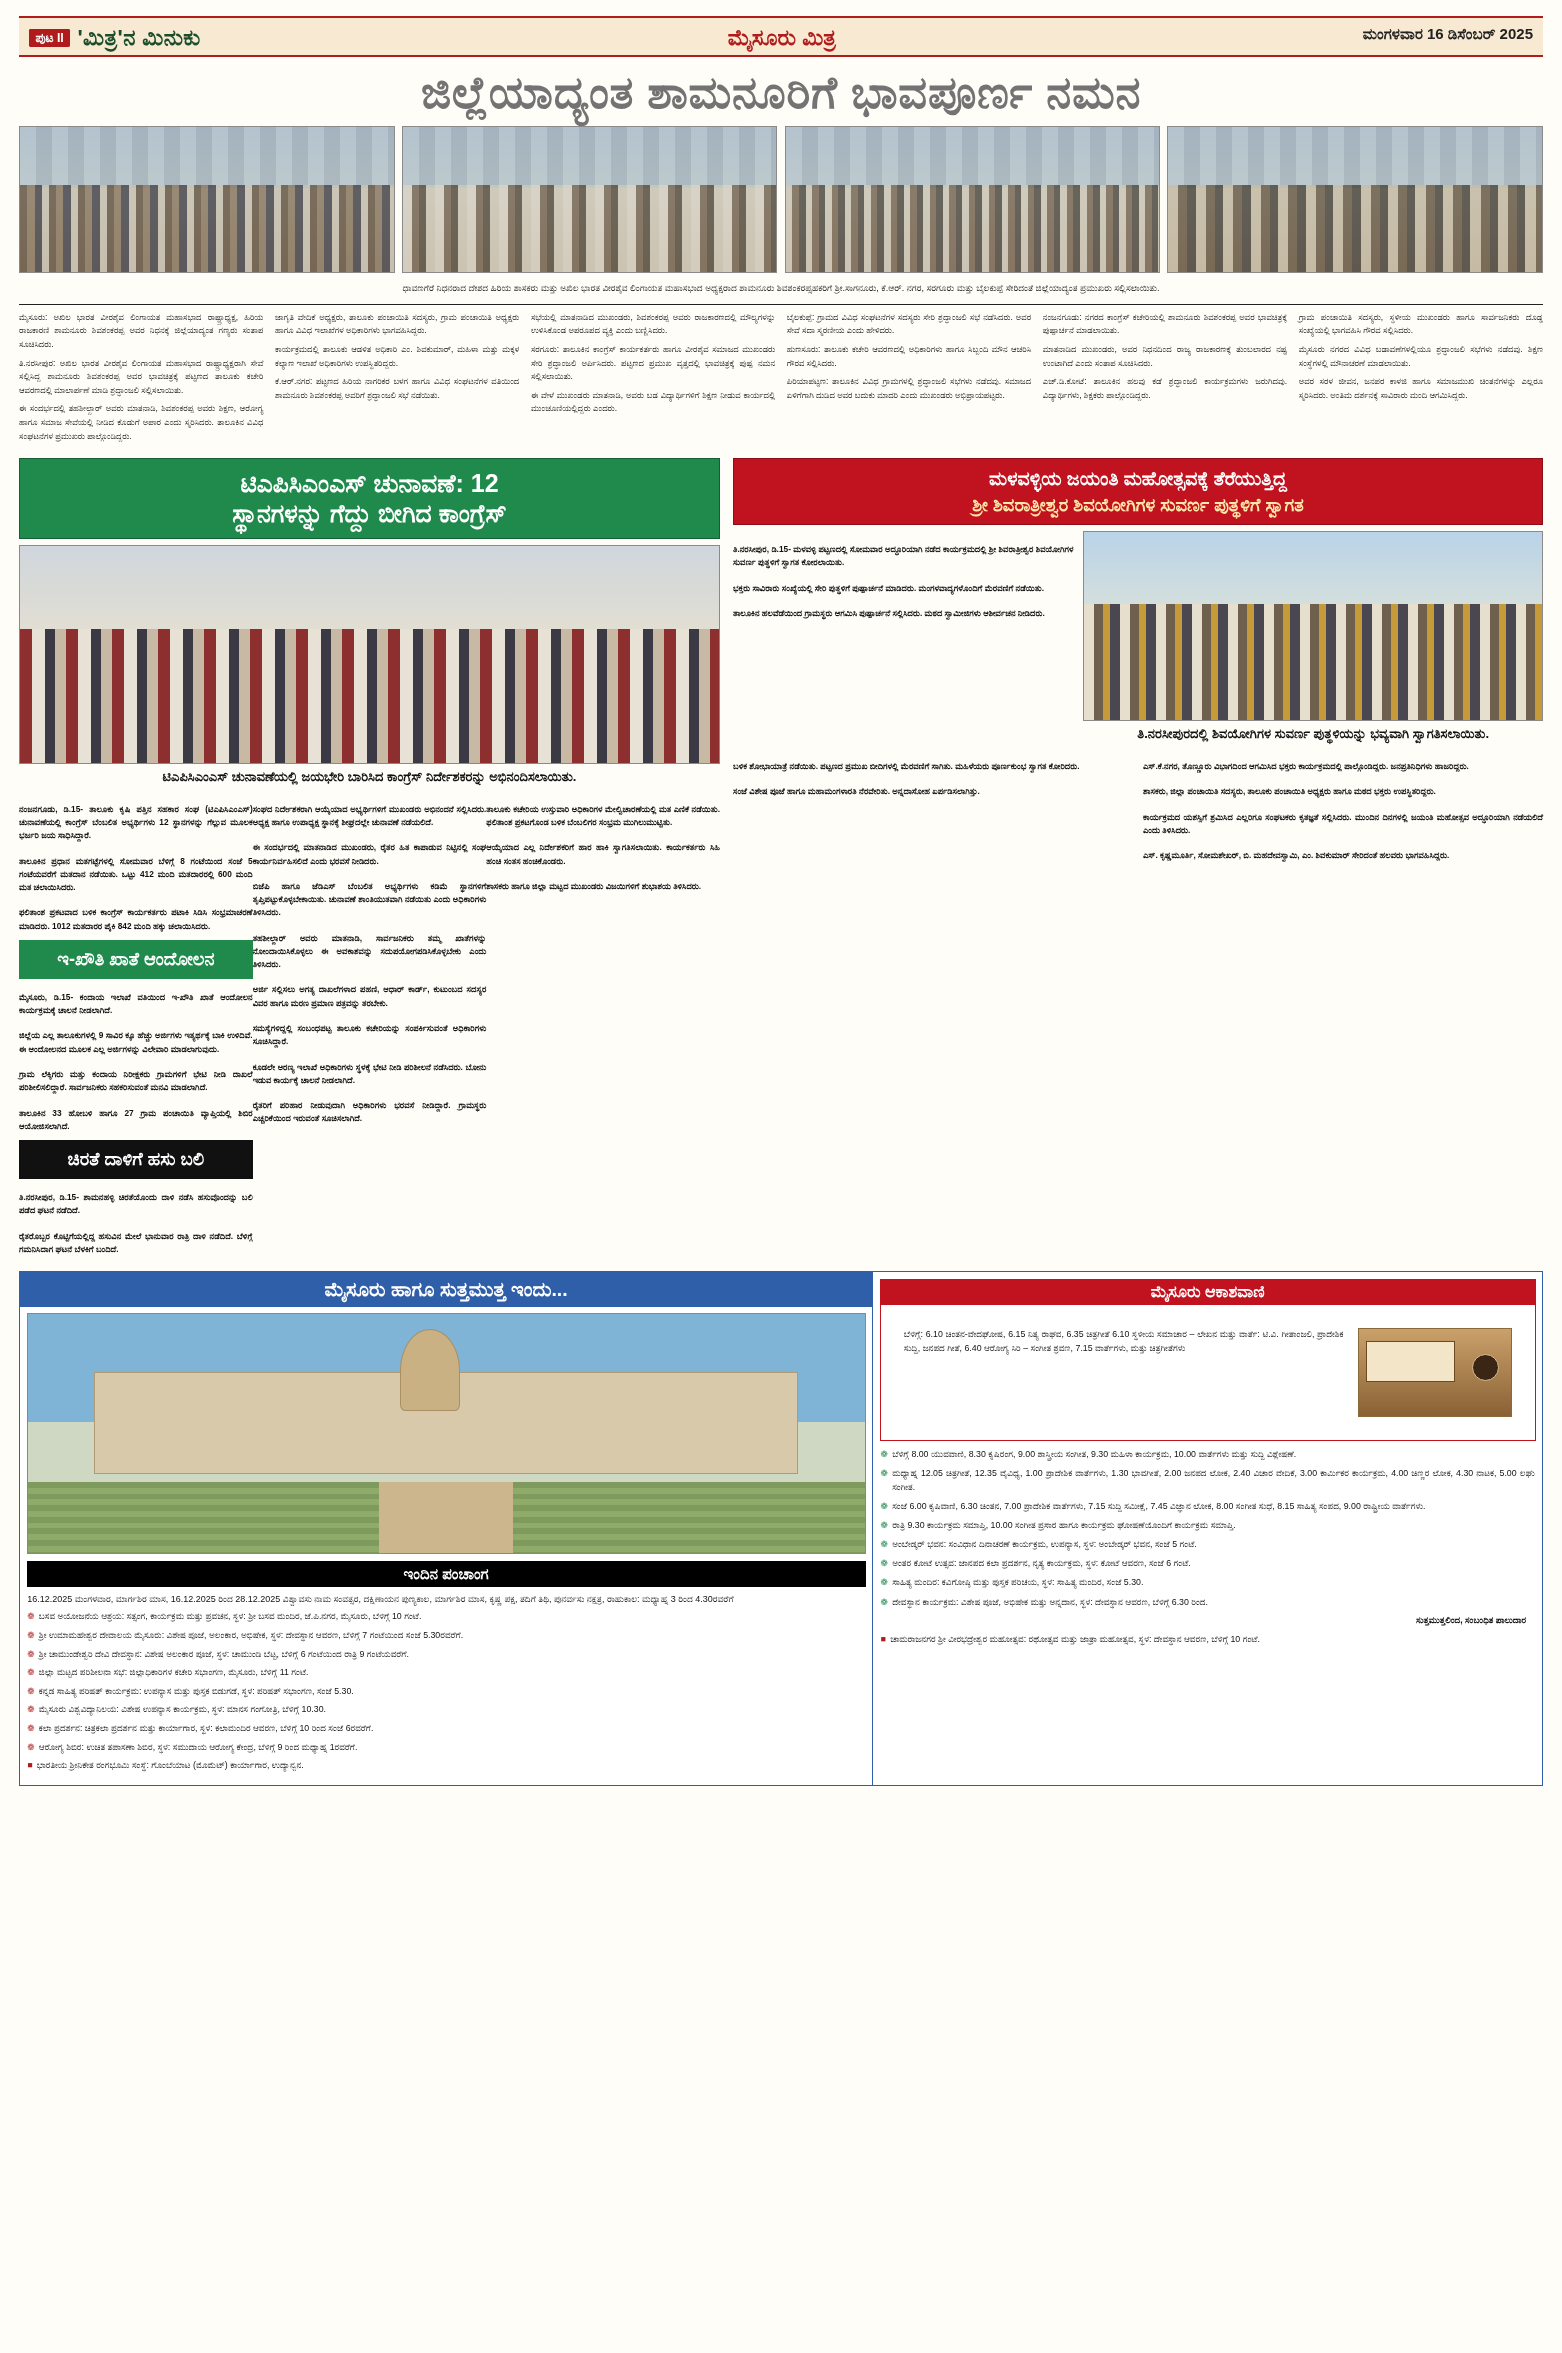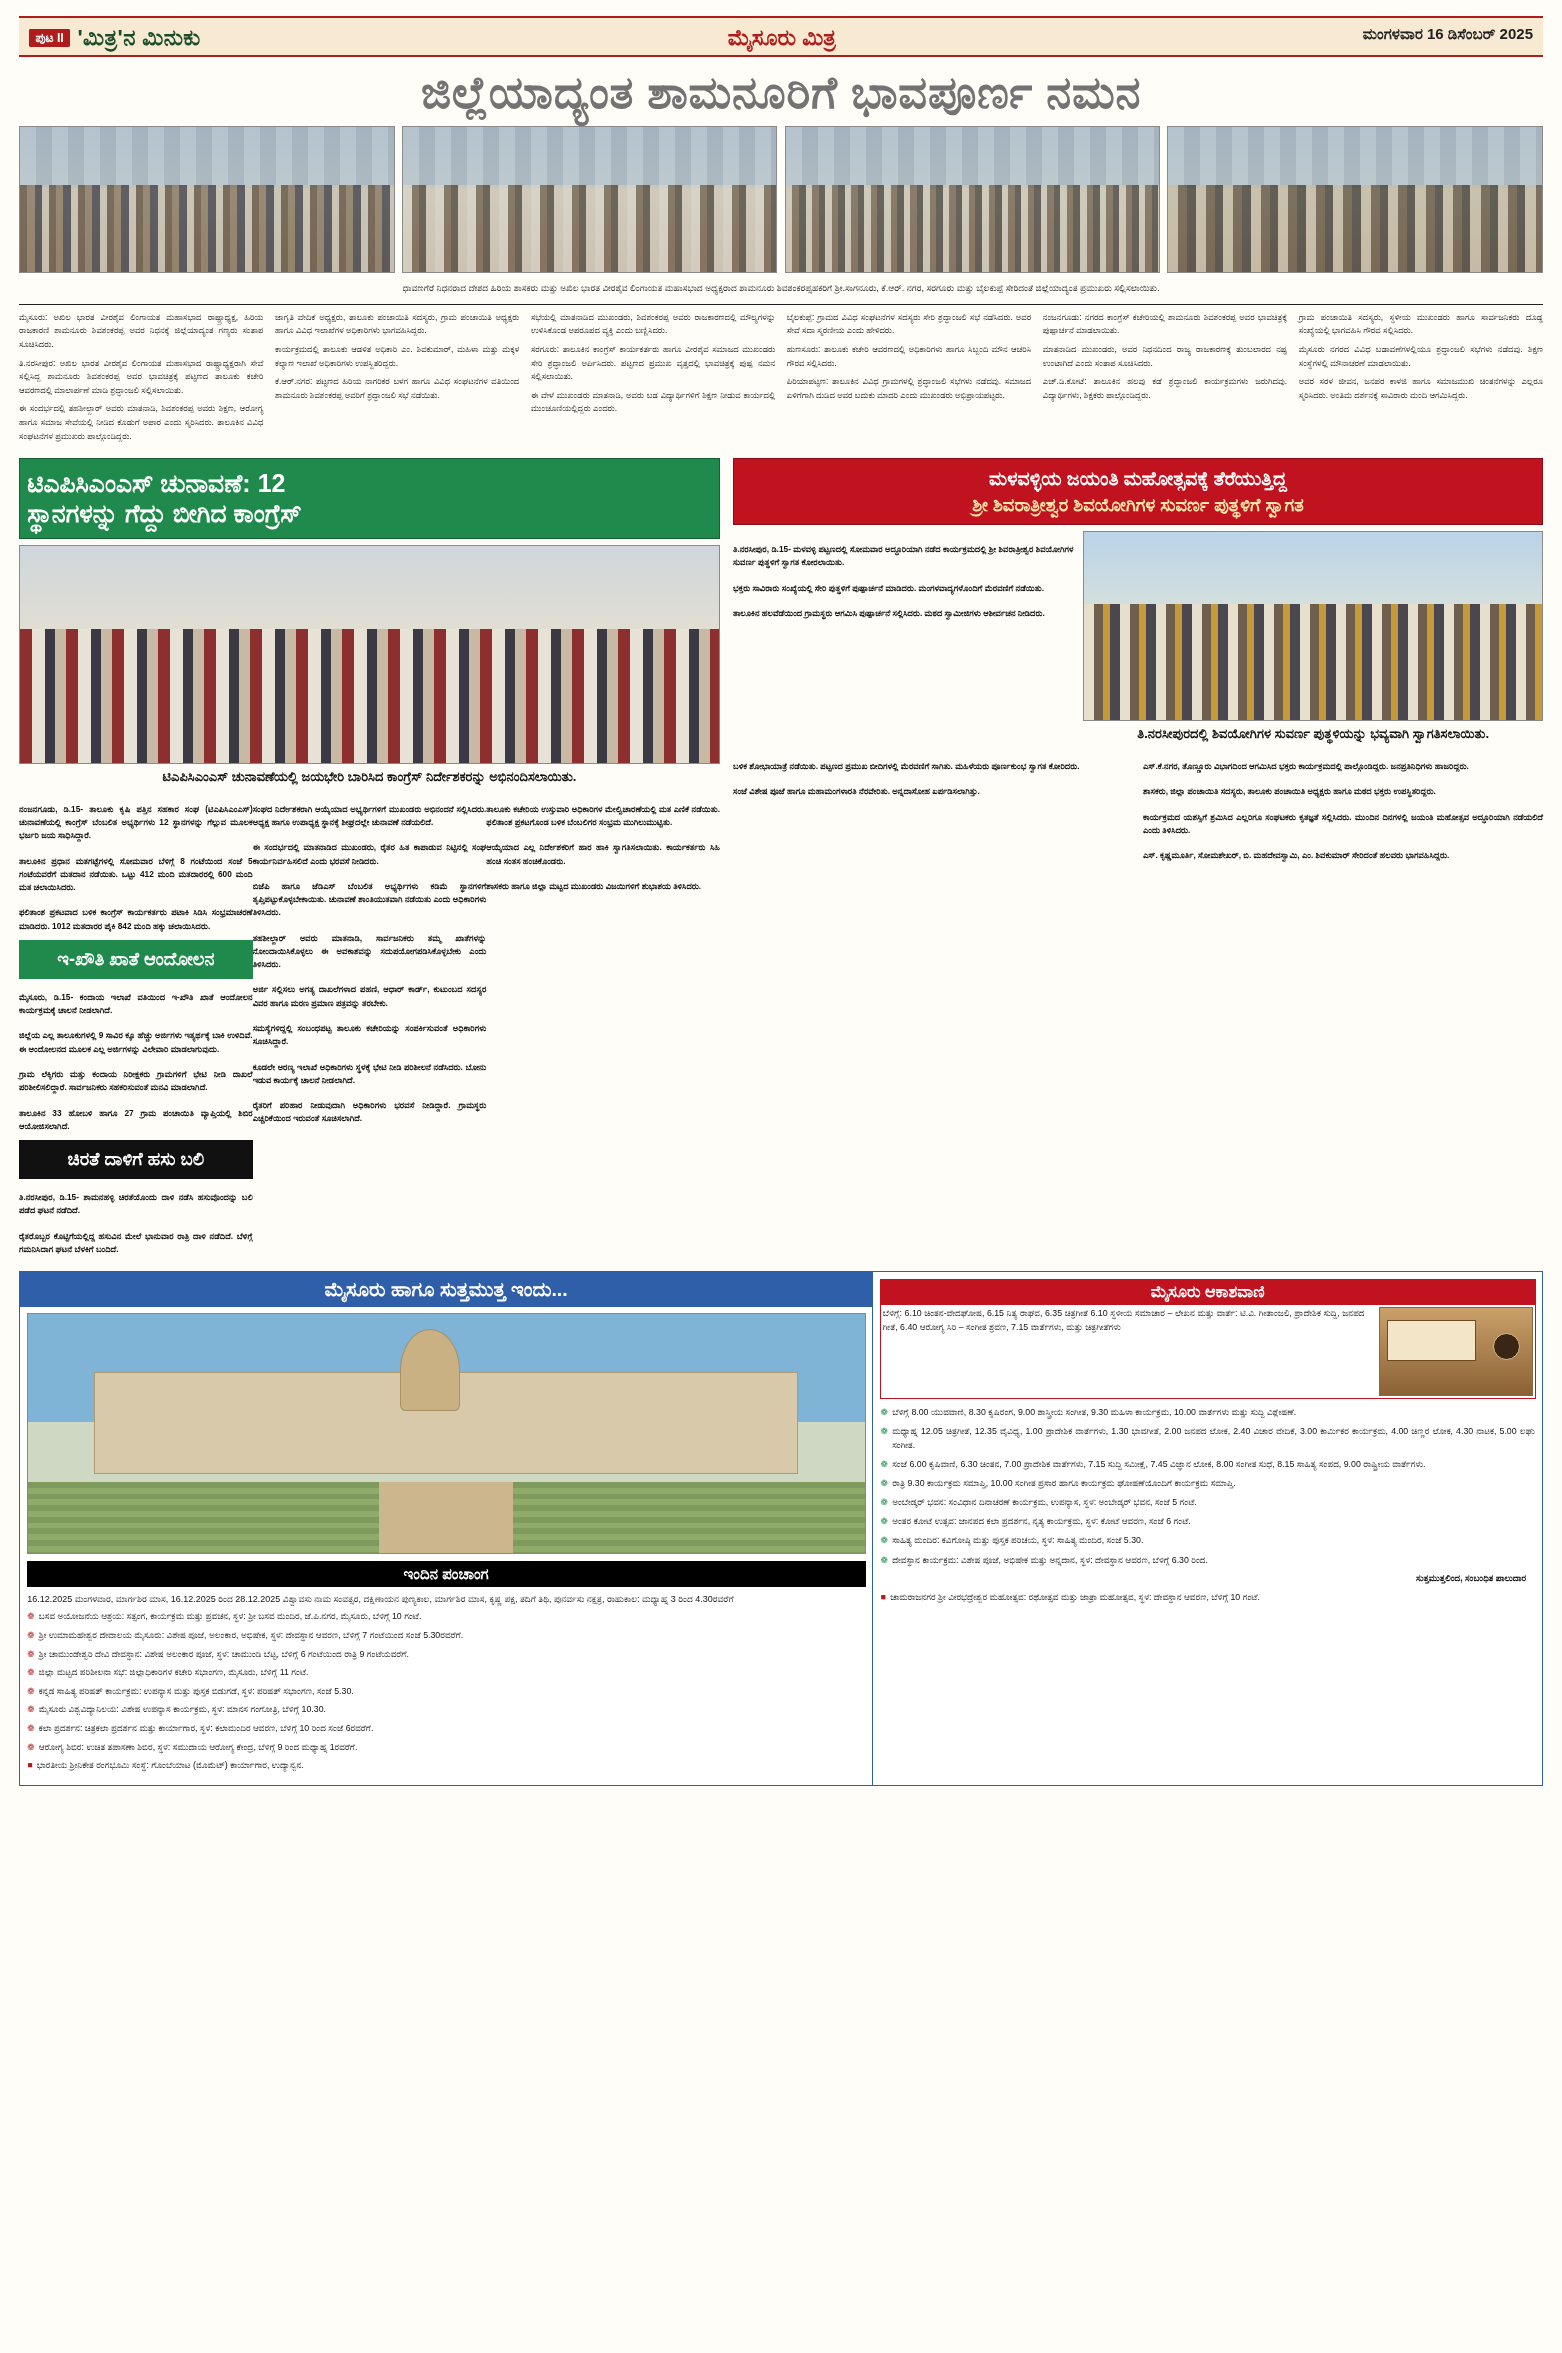--- a/index.html
+++ b/index.html
@@ -43,21 +43,21 @@
   .rule{border:0;border-top:1.1px solid #222;margin:2.9px 0 5.8px;}
   
   .cols6{display:flex;gap:11.6px;}
   .col{flex:1;font-size:8.4px;line-height:1.62;color:#111;text-align:justify;}
   .col p{margin:0 0 5px;}
   
   .midband{display:flex;gap:13px;margin-top:10px;}
   .mid-left{width:46%;}
   .mid-right{flex:1;}
   .greenbox{
-    background:#1f8a4c;color:#fff;text-align:left;font-size:25px;font-weight:bold;
+    background:#1f8a4c;color:#fff;text-align:center;font-size:25px;font-weight:bold;
     padding:10px 7.2px;line-height:1.18;border:0.7px solid #146036;
   }
   .redbox{
     background:#c1121f;color:#fff;text-align:center;font-size:19px;font-weight:bold;
     padding:8px 7.2px;line-height:1.25;border:0.7px solid #8c0d16;
   }
   .redbox .l2{color:#ffe9a8;font-size:18px;display:block;margin-top:2.9px;}
   .midphoto{
     height:217px;border:0.7px solid #8a8a8a;margin-top:5.8px;position:relative;overflow:hidden;
     background:linear-gradient(#cfd6dc,#e2ded2 40%,#9aa08f);
@@ -100,21 +100,21 @@
     background:#000000;color:#fff;font-size:15px;font-weight:bold;text-align:center;padding:4.3px;margin:4.3px 6.5px 0;
   }
   .panchanga{font-size:9px;line-height:1.6;color:#111;padding:4.3px 7.2px 2.9px;text-align:justify;}
   .evlist{padding:1.4px 7.2px 7.2px;}
   .ev{display:flex;gap:4.3px;font-size:8.8px;line-height:1.55;color:#111;margin-bottom:5px;text-align:justify;}
   .ev .bullet{color:#b01c1c;flex:0 0 auto;font-size:8.7px;line-height:1.5;}
   
   .radiohead{
     background:#c1121f;color:#fff;font-size:16px;font-weight:bold;text-align:center;padding:4.3px;margin:6.5px 6.5px 0;
   }
-  .radiobox{display:flex;gap:14px;margin:0 6.5px;border:0.7px solid #c1121f;border-top:0;padding:2px;}
+  .radiobox{display:flex;gap:14px;margin:0 6.5px;border:0.7px solid #c1121f;border-top:0;padding:23px;}
   .radio-img{flex:0 0 152px;height:87px;border:0.7px solid #8a6a3a;background:linear-gradient(#caa16a,#8a6134);position:relative;}
   .radio-img .dial{position:absolute;left:7.2px;top:11.6px;width:87px;height:39px;background:#f3e6c8;border:1.4px solid #6d4a22;}
   .radio-img .knob{position:absolute;right:11.6px;top:25px;width:25px;height:25px;border-radius:50%;background:#3b2616;border:1.4px solid #d9c08e;}
   .radiotext{font-size:8.8px;line-height:1.58;color:#111;text-align:justify;flex:1;}
   .radiolist{padding:5.8px 7.2px 7.2px;font-size:8.8px;line-height:1.6;color:#111;text-align:justify;}
   .rl{display:flex;gap:4.3px;margin-bottom:5px;}
   .rl .bullet{color:#1f8a4c;flex:0 0 auto;}
   .signoff{text-align:right;font-size:8.7px;font-weight:bold;padding:0 8.7px 4.3px;}
   .smallcol{font-size:8.3px;line-height:1.6;color:#111;text-align:justify;}
   .smallcol p{margin:12px 0 5px;font-weight:bold;}

